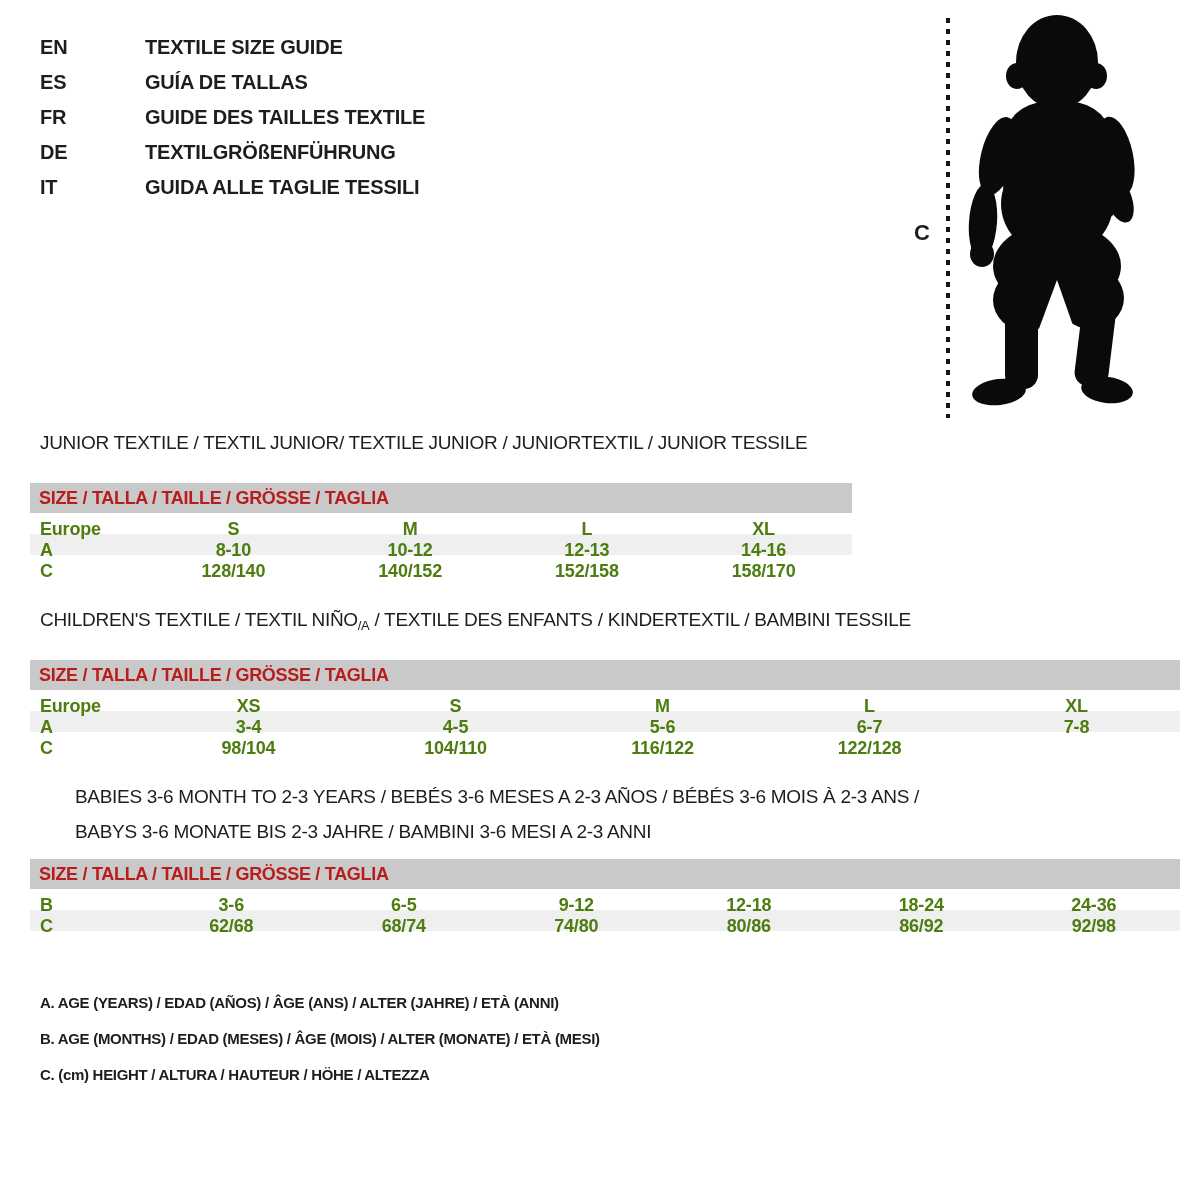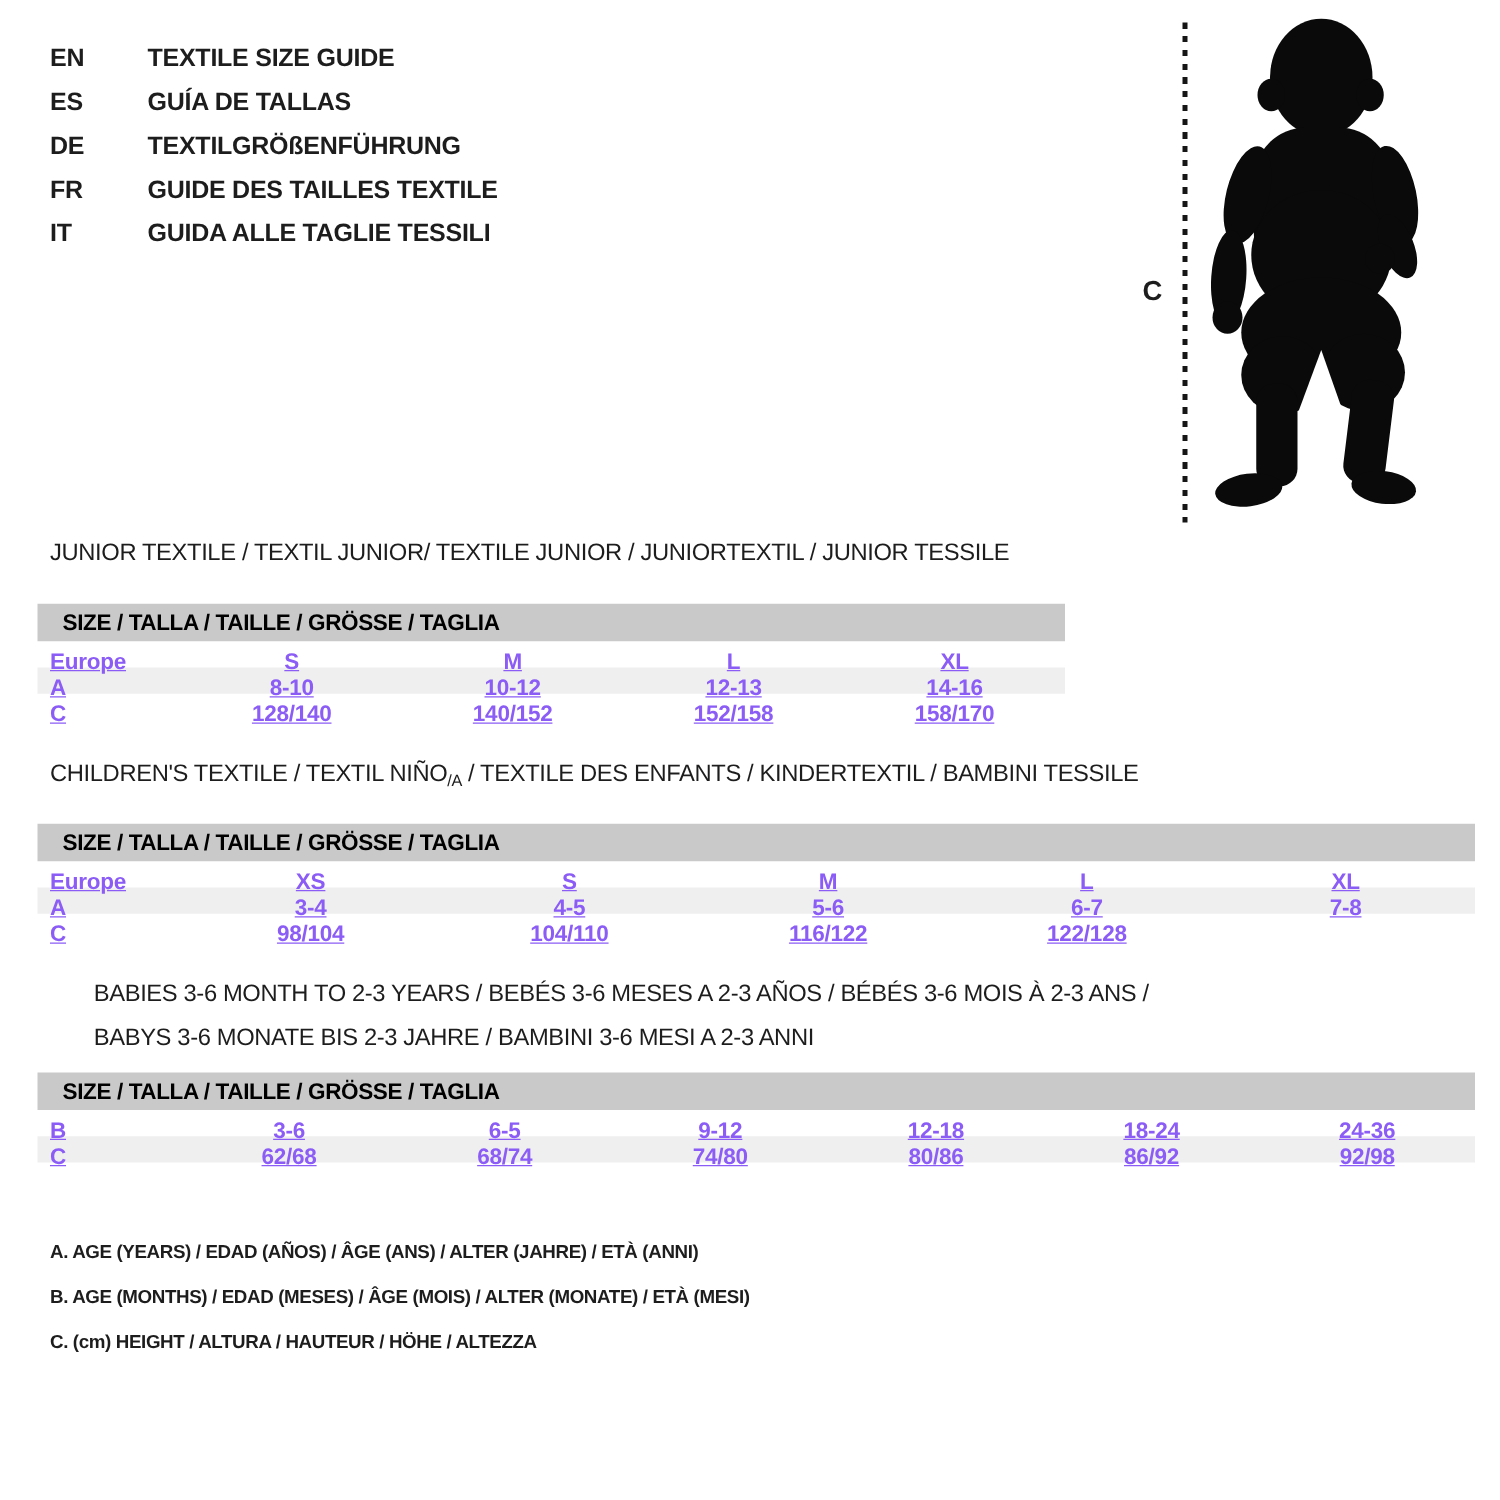--- a/index.html
+++ b/index.html
@@ -1,42 +1,42 @@
 <!DOCTYPE html>
 <html><head>
 <meta charset="utf-8">
 <style>
   html,body{margin:0;padding:0;background:#ffffff;}
   .page{position:relative;width:1200px;height:1200px;background:#ffffff;overflow:hidden;
         font-family:"Liberation Sans",sans-serif;font-weight:bold;color:#1d1d1d;}
   .top{position:relative;height:432px;}
   .lang-list{position:absolute;left:40px;top:30px;}
   .lang-row{display:grid;grid-template-columns:78px auto;height:35px;line-height:35px;
-            font-size:20px;letter-spacing:-0.2px;white-space:nowrap;}
+            font-size:20px;letter-spacing:-0.2px;white-space:nowrap;gap:27px;}
   .figure{position:absolute;left:890px;top:14px;width:270px;height:410px;}
   .c-label{position:absolute;left:24px;top:206px;font-size:22px;}
   .dash-line{position:absolute;left:56px;top:4px;width:4px;height:400px;
              background:repeating-linear-gradient(to bottom,#151515 0 5px,transparent 5px 11px);}
   .figure svg{position:absolute;left:75px;top:0;}
   section{margin-left:30px;}
   .sec-title{margin:0 0 0 10px;font-size:19px;line-height:22px;letter-spacing:-0.3px;
              font-weight:normal;white-space:nowrap;}
   .sec-title .sub{font-size:13px;vertical-align:-4px;}
   .babies-title{line-height:35px;margin-left:45px;}
   .tbl{box-sizing:border-box;}
   .w4{width:822px;}
   .w5,.w6{width:1150px;}
   .size-bar{box-sizing:border-box;width:100%;height:30px;line-height:30px;background:#c9c9c9;
-            color:#000000;font-size:18px;padding-left:20px;letter-spacing:-0.3px;}
+            color:#b91c1c;font-size:18px;padding-left:9px;letter-spacing:-0.3px;}
   #sec-junior .size-bar{margin-top:29px;}
   #sec-children .sec-title{margin-top:33px;}
   #sec-children .size-bar{margin-top:23px;}
   #sec-babies .sec-title{margin-top:26px;}
   #sec-babies .size-bar{margin-top:10px;}
-  .row{display:grid;height:21px;line-height:33px;font-size:18px;letter-spacing:-0.2px;color:#8b5cf6;text-decoration:underline;}
+  .row{display:grid;height:21px;line-height:33px;font-size:18px;letter-spacing:-0.2px;color:#4d7c0f;}
   .cols4{grid-template-columns:115px repeat(4,1fr);}
   .cols5{grid-template-columns:115px repeat(5,1fr);}
   .cols6{grid-template-columns:115px repeat(6,1fr);}
   .row .lbl{padding-left:10px;text-align:left;}
   .row .val{text-align:center;}
   .alt{background:#efefef;}
   .legend{margin:54px 0 0 40px;}
   .legend div{font-size:15px;line-height:36px;letter-spacing:-0.3px;white-space:nowrap;}
 </style>
 </head>
@@ -48,26 +48,26 @@
     <div class="lang-list">
       <div class="lang-row">
         <span>EN</span>
         <span>TEXTILE SIZE GUIDE</span>
       </div>
       <div class="lang-row">
         <span>ES</span>
         <span>GUÍA DE TALLAS</span>
       </div>
       <div class="lang-row">
+        <span>FR</span>
+        <span>GUIDE DES TAILLES TEXTILE</span>
+      </div>
+      <div class="lang-row">
         <span>DE</span>
         <span>TEXTILGRÖßENFÜHRUNG</span>
-      </div>
-      <div class="lang-row">
-        <span>FR</span>
-        <span>GUIDE DES TAILLES TEXTILE</span>
       </div>
       <div class="lang-row">
         <span>IT</span>
         <span>GUIDA ALLE TAGLIE TESSILI</span>
       </div>
     </div>
 
     <div class="figure">
       <span class="c-label">C</span>
       <div class="dash-line"></div>

